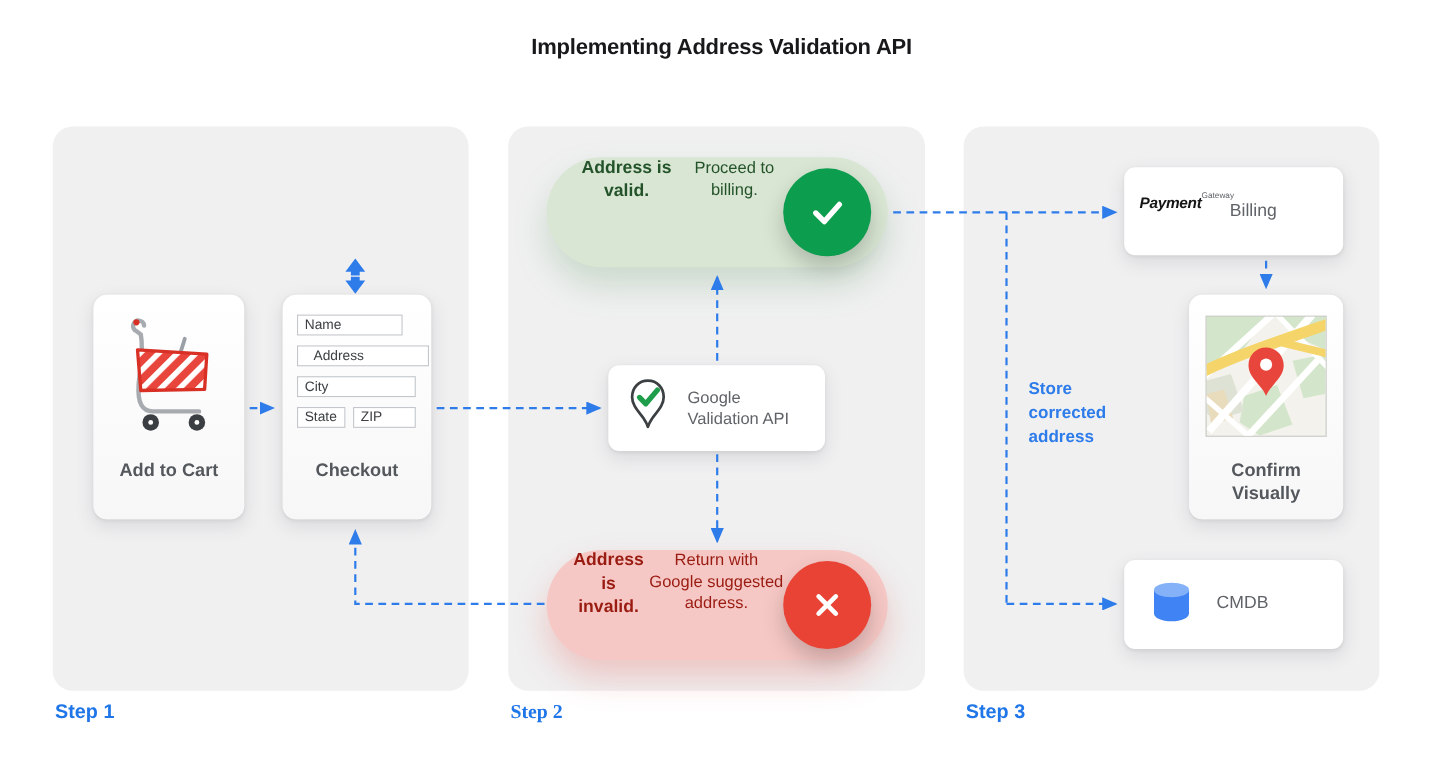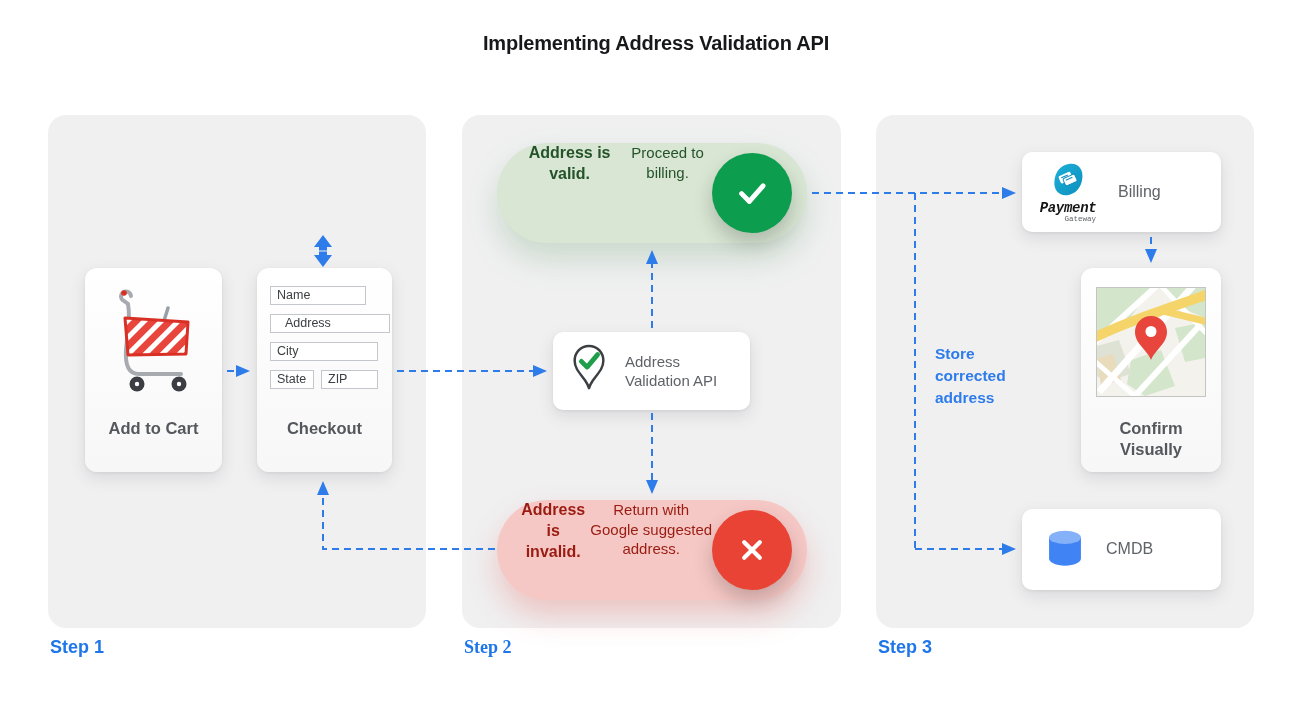--- a/index.html
+++ b/index.html
@@ -33,21 +33,21 @@
   .pill-valid .pill-text{color:var(--c-valid-text,#24532a);}
   .pill-invalid .pill-text{color:var(--c-invalid-text,#9a1b11);}
   .pill-title{font-size:16px;font-weight:700;}
   .pill-sub{font-size:15px;}
   .pill-circle{position:absolute;left:215px;top:10px;width:80px;height:80px;border-radius:50%;
                display:flex;align-items:center;justify-content:center;
                box-shadow:0 10px 20px rgba(0,0,0,.20);}
   .circle-valid{background:var(--c-valid-circle,#0d9d4e);}
   .circle-invalid{background:var(--c-invalid-circle,#e94335);}
   
-  .logo-box{width:64px;display:flex;flex-direction:column;align-items:center;flex:none;font-family:Liberation Mono, monospace;}
+  .logo-box{width:64px;display:flex;flex-direction:row;flex:none;}
   .logo-title{font-size:14px;font-weight:700;font-style:italic;color:#151515;letter-spacing:-.3px;margin-top:2px;}
   .logo-sub{font-size:7.5px;color:#5f6368;width:100%;text-align:right;padding-right:4px;box-sizing:border-box;margin-top:-1px;}
   
   .map-frame{position:absolute;left:15px;top:19px;width:108px;height:108px;border:1px solid #c2c5c2;
              box-sizing:content-box;background:#f4f2ec;}
   .note{position:absolute;left:935px;top:343px;width:100px;font-size:15.5px;font-weight:700;
         color:var(--c-accent-blue,#2e7cea);line-height:1.42;z-index:2;}
   #connectors{position:absolute;left:0;top:0;z-index:10;pointer-events:none;}
 </style>
 </head>
@@ -105,21 +105,21 @@
     </div>
   </div>
 
   <div class="card api-card" style="left:553px;top:332px;width:197px;height:78px;">
     <span>
       <svg width="44" height="54" viewBox="0 0 46 56">
         <path d="M23,4 C14,4 8,11 8,19.5 C8,27 13,32 19,40 C21,43 22.3,45.6 23,48 C23.7,45.6 25,43 27,40 C33,32 38,27 38,19.5 C38,11 32,4 23,4 Z" fill="#fff" stroke="#3c4043" stroke-width="2.6" stroke-linejoin="round"></path>
         <path d="M15,20 L21,26 L32,13" stroke="#1e9e4a" stroke-width="5" fill="none" stroke-linecap="round" stroke-linejoin="round"></path>
       </svg>
     </span>
-    <span class="api-label" style="width:116px;">Address Validation API</span>
+    <span class="api-label" style="width:116px;">Google Validation API</span>
   </div>
 
   <div class="pill pill-invalid">
     <div class="pill-text">
       <span class="pill-title">Address is invalid.</span>
       <span class="pill-sub">Return with Google suggested address.</span>
     </div>
     <div class="pill-circle circle-invalid">
       <svg width="52" height="52" viewBox="0 0 80 80">
         <line x1="28" y1="28" x2="52" y2="52" stroke="#fff" stroke-width="6.5" stroke-linecap="round"></line>

